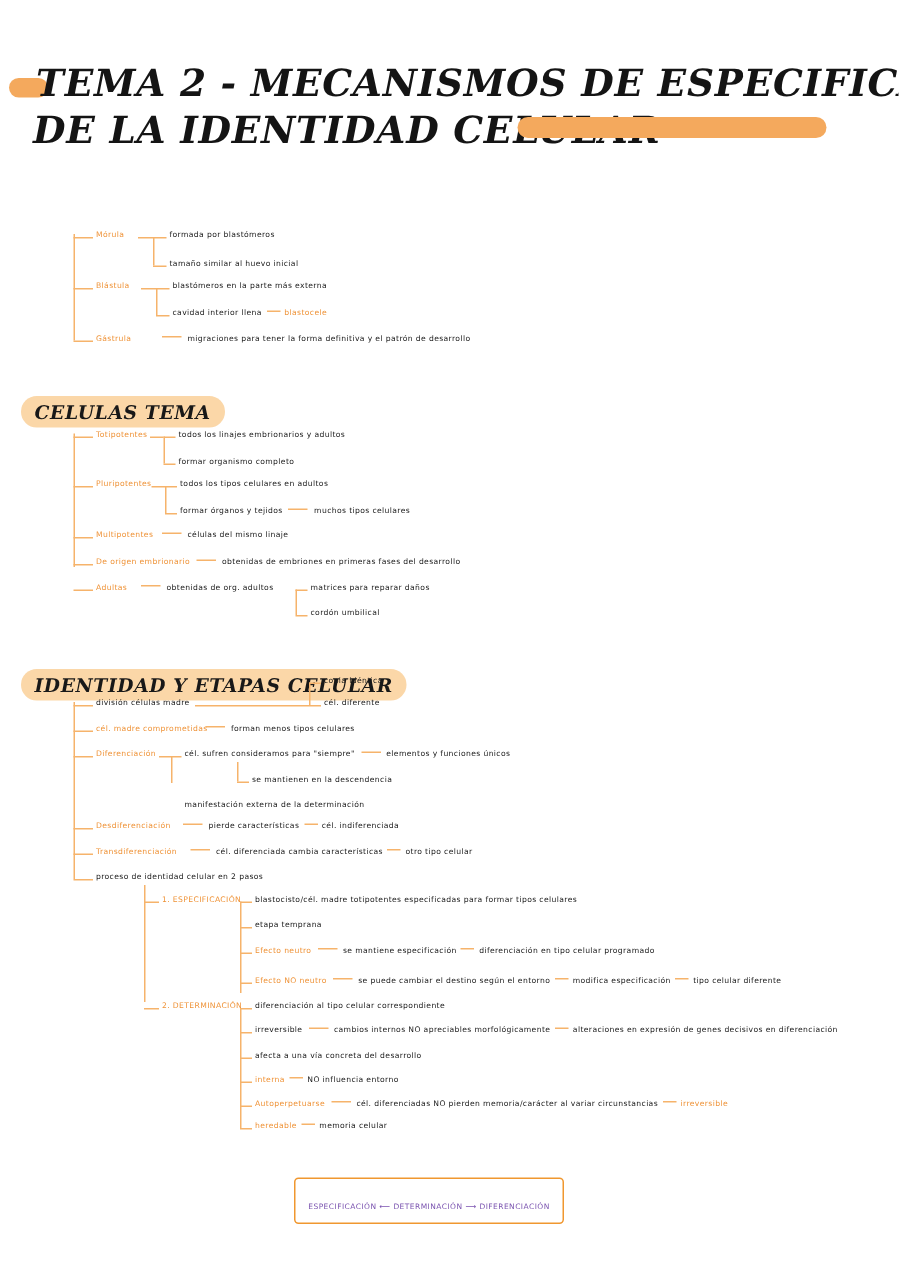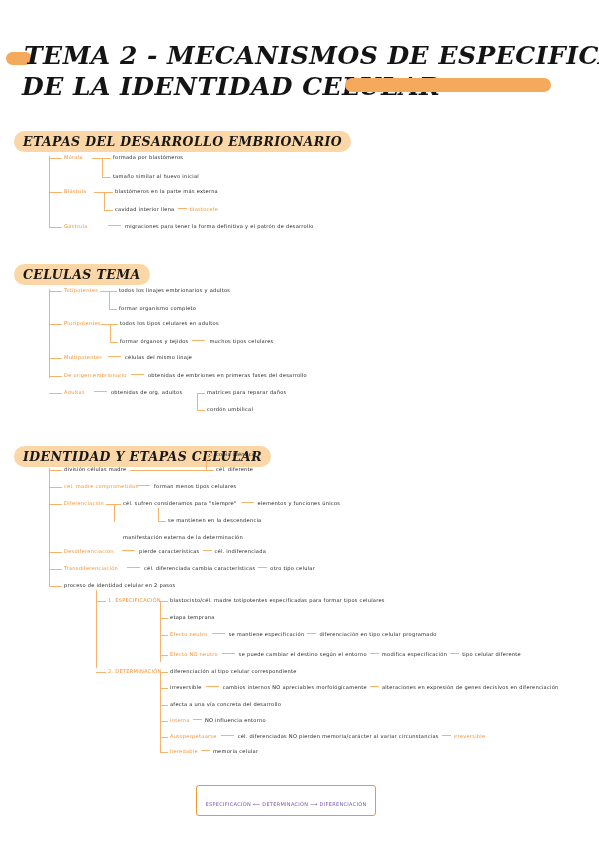--- a/index.html
+++ b/index.html
@@ -97,21 +97,20 @@
 
 <div class="page">
 
   <div class="title-block">
     <div class="title-dash"></div>
     <div class="title-line l1">TEMA 2 - MECANISMOS DE ESPECIFICACIÓN</div>
     <div class="title-line l2">DE LA IDENTIDAD CELULAR</div>
     <div class="title-bar"></div>
   </div>
 
-  <div class="sec-head" style="left:14px;top:131px;">ETAPAS DEL DESARROLLO EMBRIONARIO</div>
 
   <div class="vline" style="left:49px;top:156px;height:71px;"></div>
 
   <div class="hline" style="left:49px;top:158px;width:13px;"></div>
   <div class="node key" style="left:64px;top:154px;">Mórula</div>
   <div class="hline" style="left:92px;top:158px;width:10px;"></div>
   <div class="vline" style="left:102px;top:158px;height:19px;"></div>
   <div class="hline" style="left:102px;top:158px;width:9px;"></div>
   <div class="node" style="left:113px;top:154px;">formada por blastómeros</div>
   <div class="hline" style="left:102px;top:177px;width:9px;"></div>

